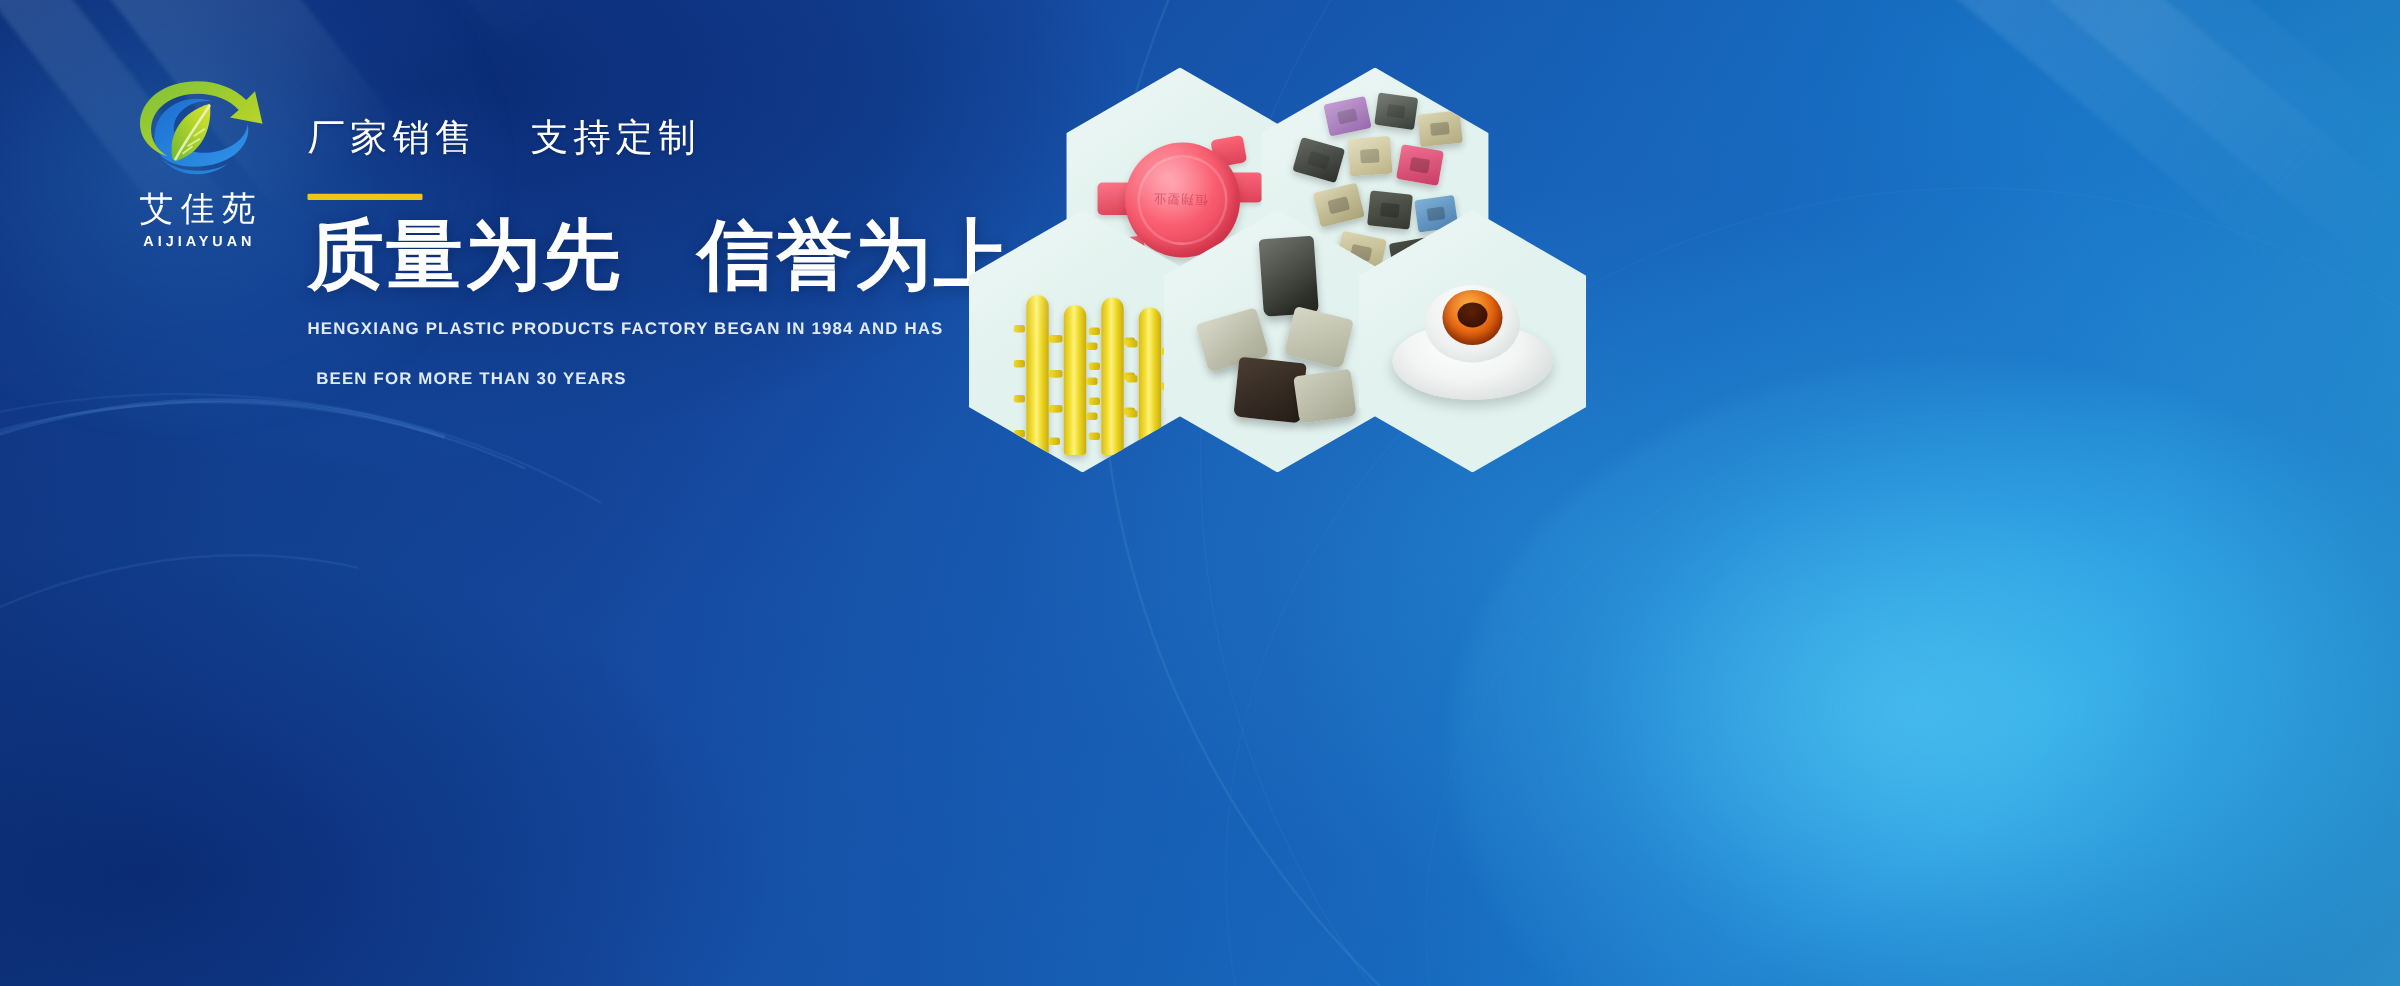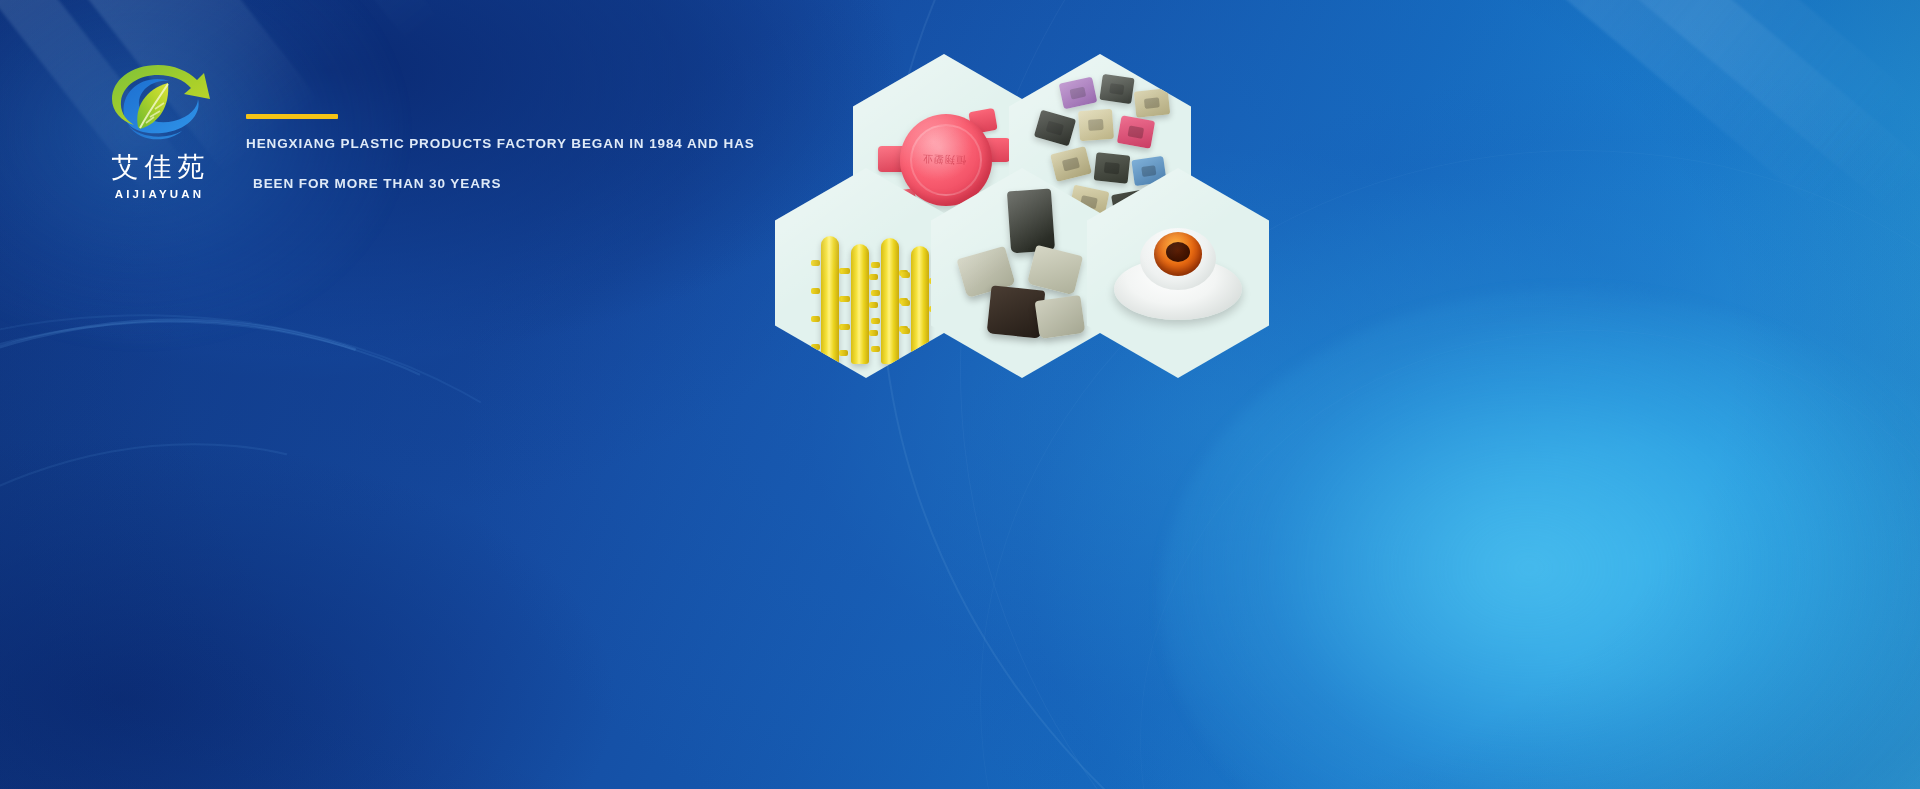--- a/index.html
+++ b/index.html
@@ -218,21 +218,31 @@
         <path d="M44 72 C40 52 52 34 74 28 C76 50 66 68 46 74 Z" fill="url(#gLeaf)"></path>
         <path d="M46 73 C54 58 64 44 74 29" stroke="#f2f7c8" stroke-width="2" fill="none" opacity=".85"></path>
         <path d="M56 62 L66 56 M52 68 L60 62 M61 54 L70 48" stroke="#f2f7c8" stroke-width="1.6" fill="none" opacity=".7"></path>
       </svg>
     </div>
     <div class="logo-text">艾佳苑</div>
     <div class="logo-sub">AIJIAYUAN</div>
   </div>
 
   <div class="copy">
+    <div class="kicker">
+      <span>厂家销售</span>
+      <span class="gap"></span>
+      <span>支持定制</span>
+    </div>
     <div class="rule"></div>
+    <div class="headline">
+      <span>质量为先</span>
+      <span class="sp"></span>
+      <span>信誉为上</span>
+    </div>
     <div class="en">
       <div>HENGXIANG PLASTIC PRODUCTS FACTORY BEGAN IN 1984 AND HAS</div>
       <div>BEEN FOR MORE THAN 30 YEARS</div>
     </div>
   </div>
 
   <div class="hexwrap">
 
     <div class="hex h1">
       <div class="hex-in">

